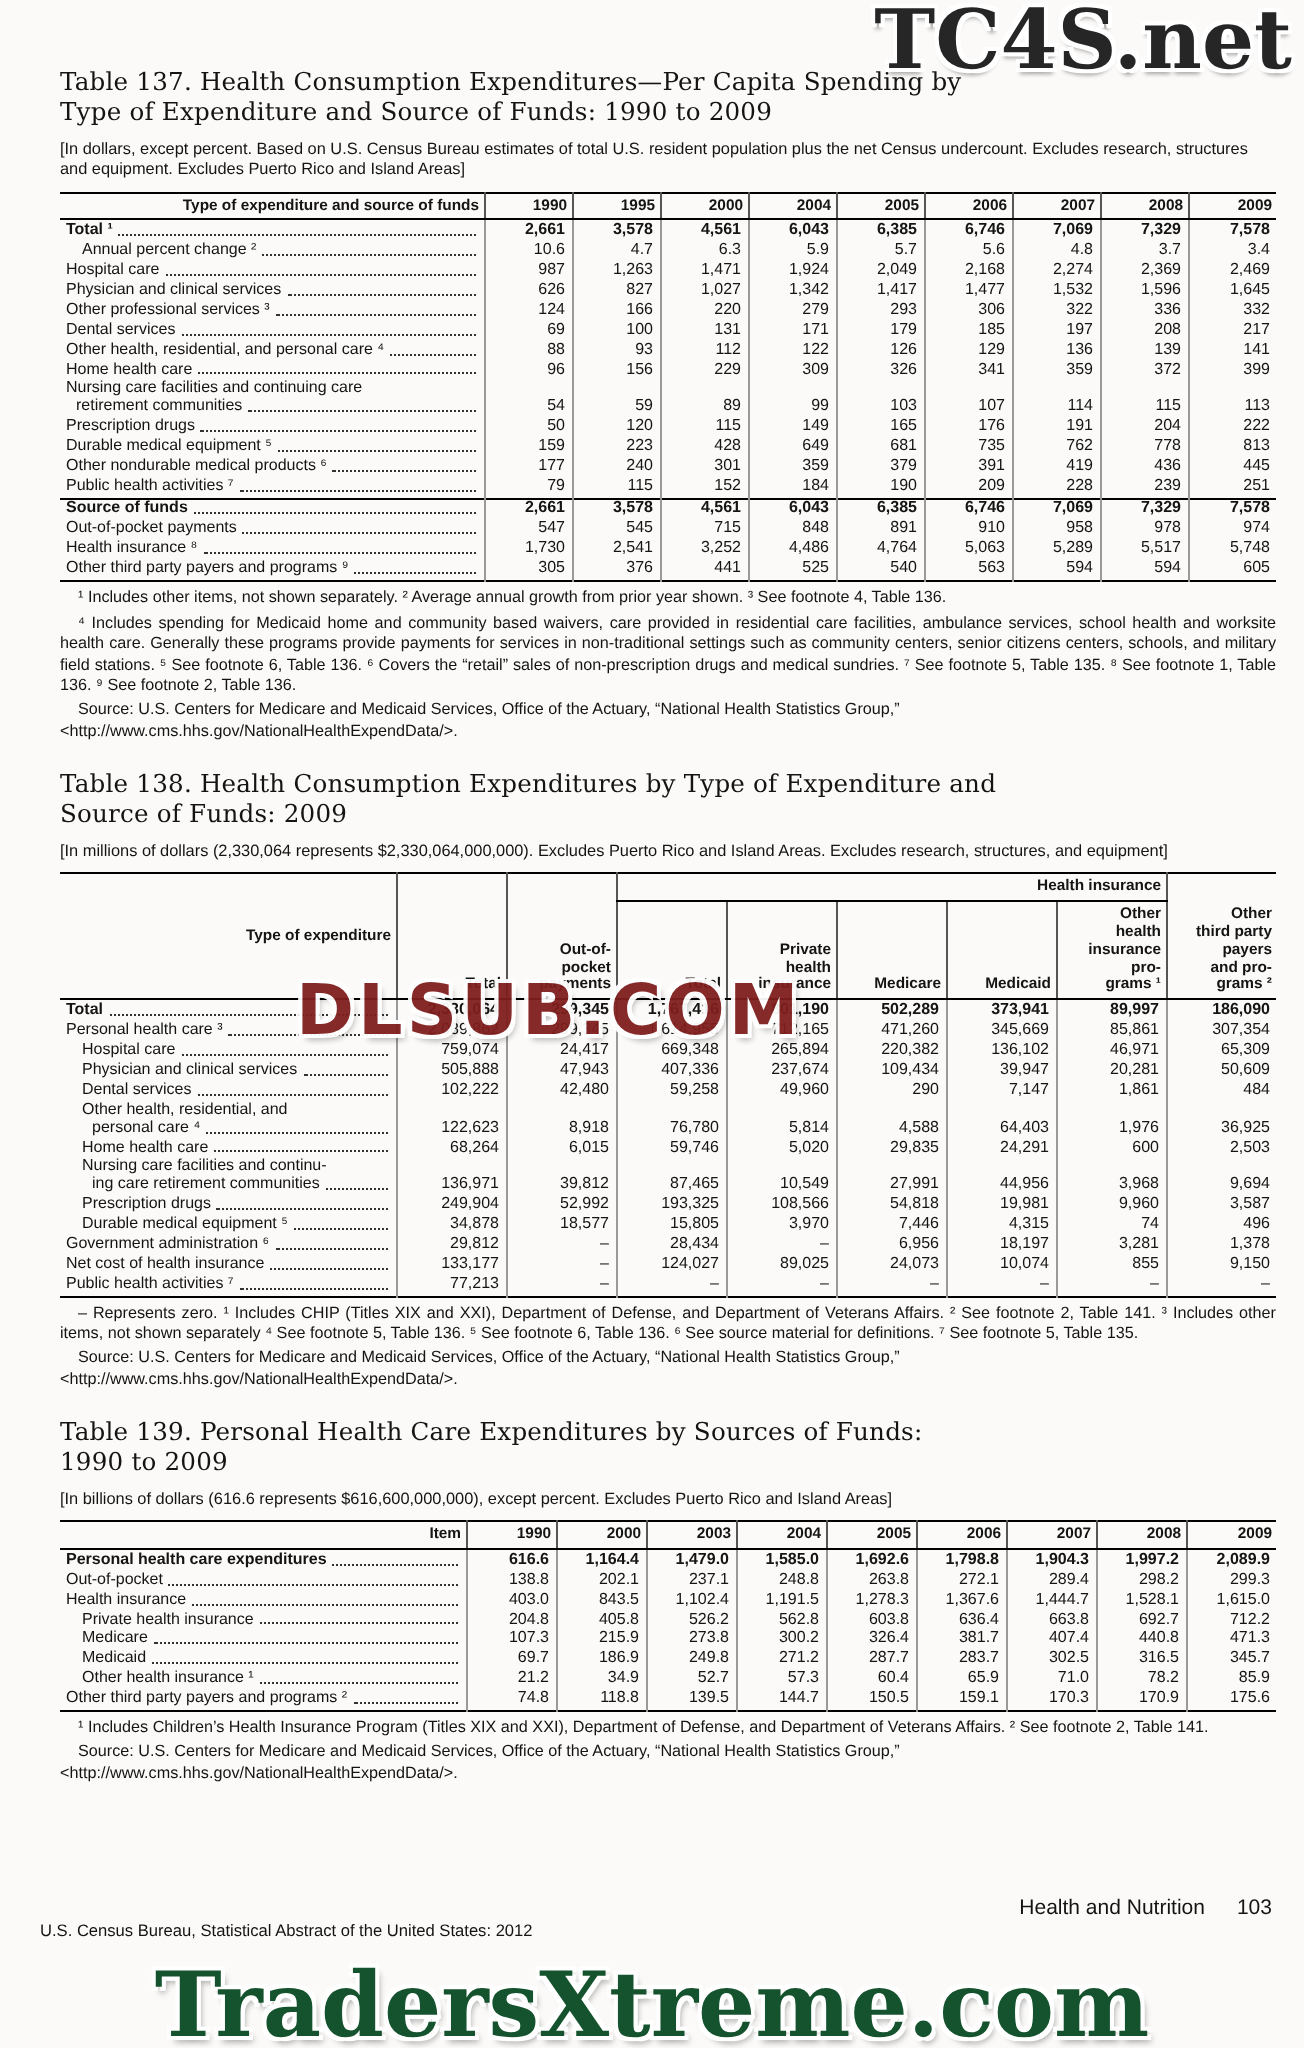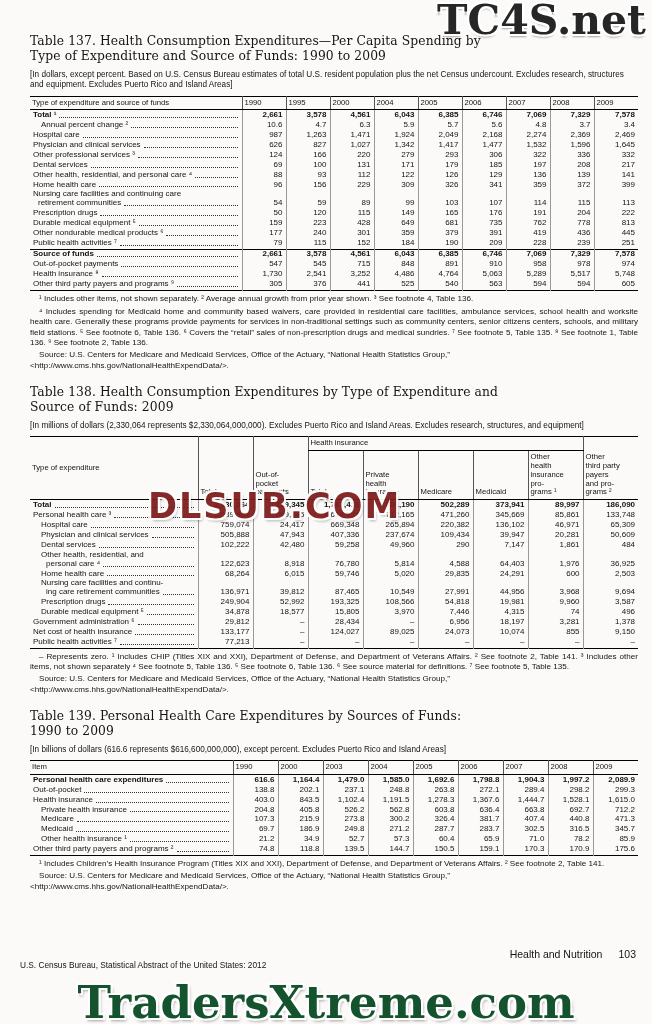--- a/index.html
+++ b/index.html
@@ -4,21 +4,21 @@
 <style>
   *{box-sizing:border-box;margin:0;padding:0}
   html,body{width:652px;height:1024px}
   body{background:#fbfaf8;font-family:"Liberation Sans",sans-serif;color:#141414;position:relative;overflow:hidden}
   .page{padding:34px 16px 0 30px}
 
   .tbl-title{font-family:"DejaVu Serif",serif;font-weight:400;font-size:12.3px;line-height:1.22;white-space:pre-line;margin-bottom:6px;letter-spacing:.1px}
   .tbl-note{font-size:8.2px;line-height:1.25;margin-bottom:5px;width:608px}
 
   table.stat{width:608px;border-collapse:collapse;table-layout:fixed;font-size:8px;border-top:1.5px solid #000;border-bottom:1.5px solid #000;margin-top:2px}
-  table.stat th{font-weight:400;vertical-align:bottom;border-left:1px solid #555;border-bottom:1px solid #000;padding:2px 2px;text-align:left;line-height:1.15;font-size:7.7px}
+  table.stat th{font-weight:700;vertical-align:bottom;border-left:1px solid #555;border-bottom:1px solid #000;padding:2px 2px;text-align:right;line-height:1.15;font-size:7.7px}
   table.stat th.stub-h{border-left:none;vertical-align:middle}
   .pre{white-space:pre-line}
   th.group-h{vertical-align:middle}
   table.stat td{border-left:1px solid #999;padding:.5px 3px;vertical-align:bottom;line-height:1.12;height:9.5px}
   table.stat td.stub{border-left:none}
   td.val{text-align:right}
   tr.bold{font-weight:700}
   tr.section td{border-top:1px solid #000}
   .lwrap{display:flex;align-items:flex-end}
   .lt{white-space:nowrap}
@@ -436,21 +436,21 @@
                 <span class="dots"></span>
               </div>
             </td>
             <td class="val">2,089,862</td>
             <td class="val">299,345</td>
             <td class="val">1,614,955</td>
             <td class="val">712,165</td>
             <td class="val">471,260</td>
             <td class="val">345,669</td>
             <td class="val">85,861</td>
-            <td class="val">133,748</td>
+            <td class="val">307,354</td>
           </tr>
           <tr>
             <td class="stub ind1">
               <div class="lwrap">
                 <span class="lt">Hospital care</span>
                 <span class="dots"></span>
               </div>
             </td>
             <td class="val">759,074</td>
             <td class="val">24,417</td>

